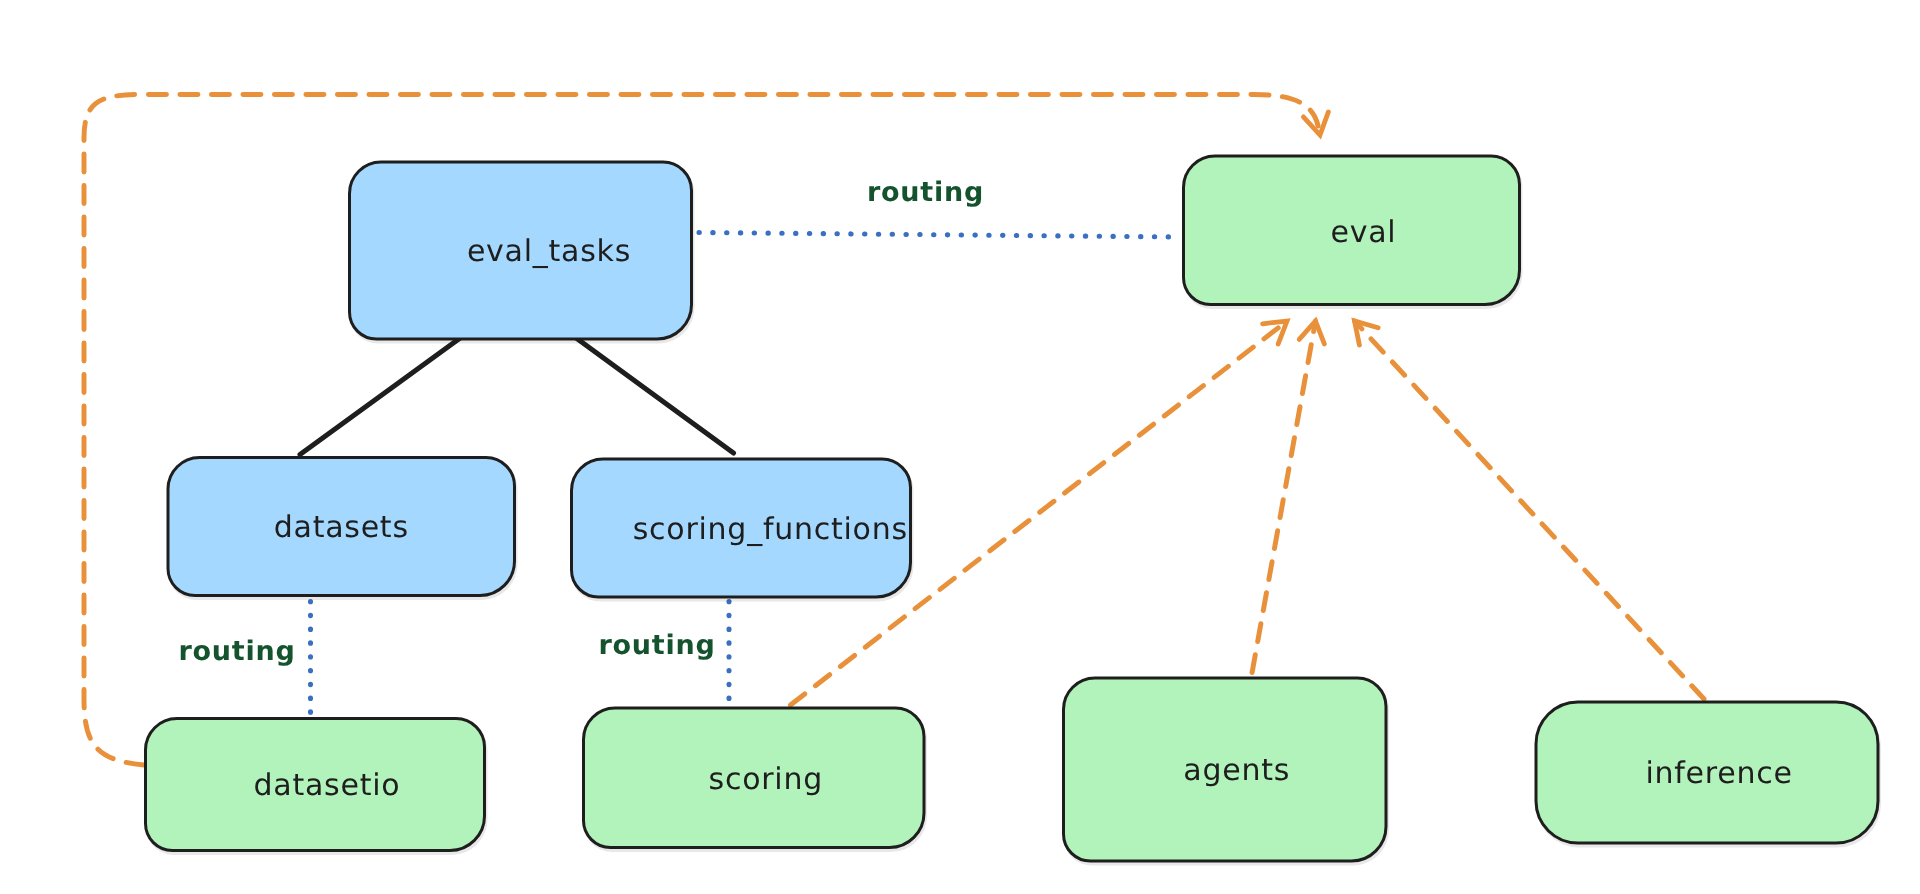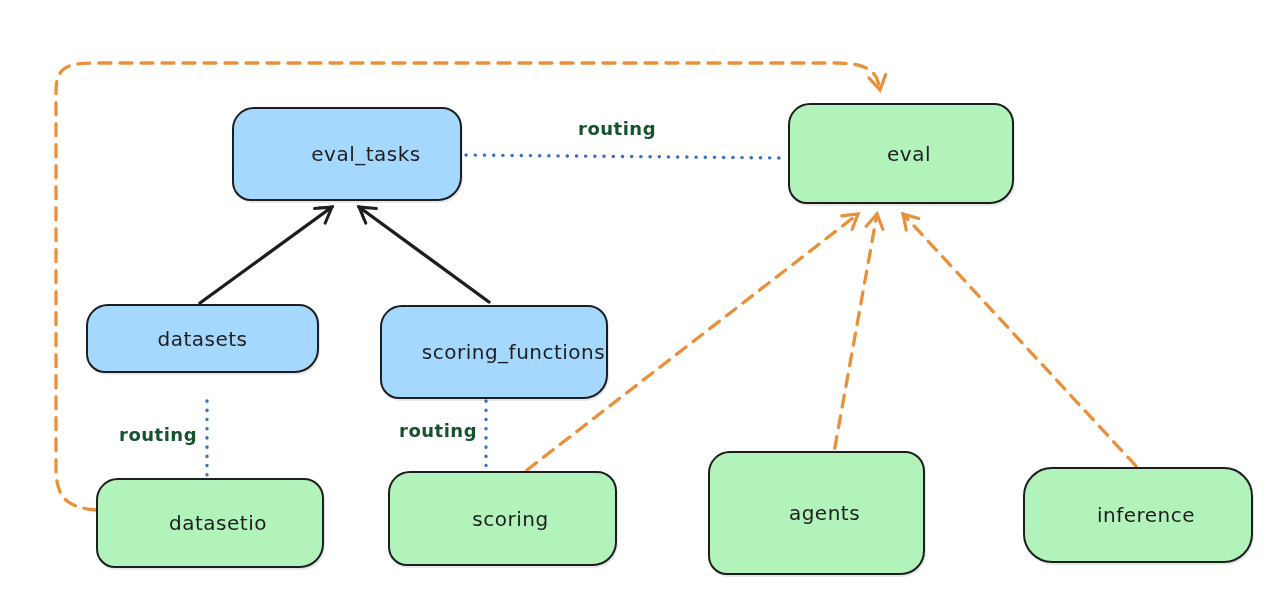--- a/index.html
+++ b/index.html
@@ -54,29 +54,29 @@
     <path d="M 466 155 L 786 158" fill="none" stroke="#3b6fc2" stroke-width="3.4" stroke-linecap="round" stroke-dasharray="0.2 9"></path>
     <path d="M 207 401 L 207 475" fill="none" stroke="#3b6fc2" stroke-width="3.4" stroke-linecap="round" stroke-dasharray="0.2 9"></path>
     <path d="M 486 401 L 486 468" fill="none" stroke="#3b6fc2" stroke-width="3.4" stroke-linecap="round" stroke-dasharray="0.2 9"></path>
 
     <path d="M 96 510 C 64 507 56 496 56 466 L 56 92 C 56 68 66 63 94 63 L 836 63 C 866 63 876 71 879 85 L 880 90" fill="none" stroke="#e8913a" stroke-width="3.3" stroke-linecap="round" stroke-dasharray="12 9" marker-end="url(#arrow-orange)"></path>
     <path d="M 527 470 L 858 214" fill="none" stroke="#e8913a" stroke-width="3.3" stroke-linecap="round" stroke-dasharray="12 9" marker-end="url(#arrow-orange)"></path>
     <path d="M 831 469 L 877 214" fill="none" stroke="#e8913a" stroke-width="3.3" stroke-linecap="round" stroke-dasharray="12 9" marker-end="url(#arrow-orange)"></path>
     <path d="M 1136 466 L 903 214" fill="none" stroke="#e8913a" stroke-width="3.3" stroke-linecap="round" stroke-dasharray="12 9" marker-end="url(#arrow-orange)"></path>
   </svg>
 
-  <div class="node node-blue" style="left:232px;top:107px;width:230px;height:94px;padding-left:38px;">
+  <div class="node node-blue" style="left:232px;top:107px;width:230px;height:120px;padding-left:38px;">
     <span>eval_tasks</span>
   </div>
 
   <div class="node node-green" style="left:788px;top:103px;width:226px;height:101px;">
     <span>eval</span>
   </div>
 
-  <div class="node node-blue" style="left:86px;top:304px;width:233px;height:69px;">
+  <div class="node node-blue" style="left:111px;top:304px;width:233px;height:94px;">
     <span>datasets</span>
   </div>
 
   <div class="node node-blue" style="left:380px;top:305px;width:228px;height:94px;padding-left:39px;">
     <span>scoring_functions</span>
   </div>
 
   <div class="node node-green" style="left:96px;top:478px;width:228px;height:90px;">
     <span>datasetio</span>
   </div>

